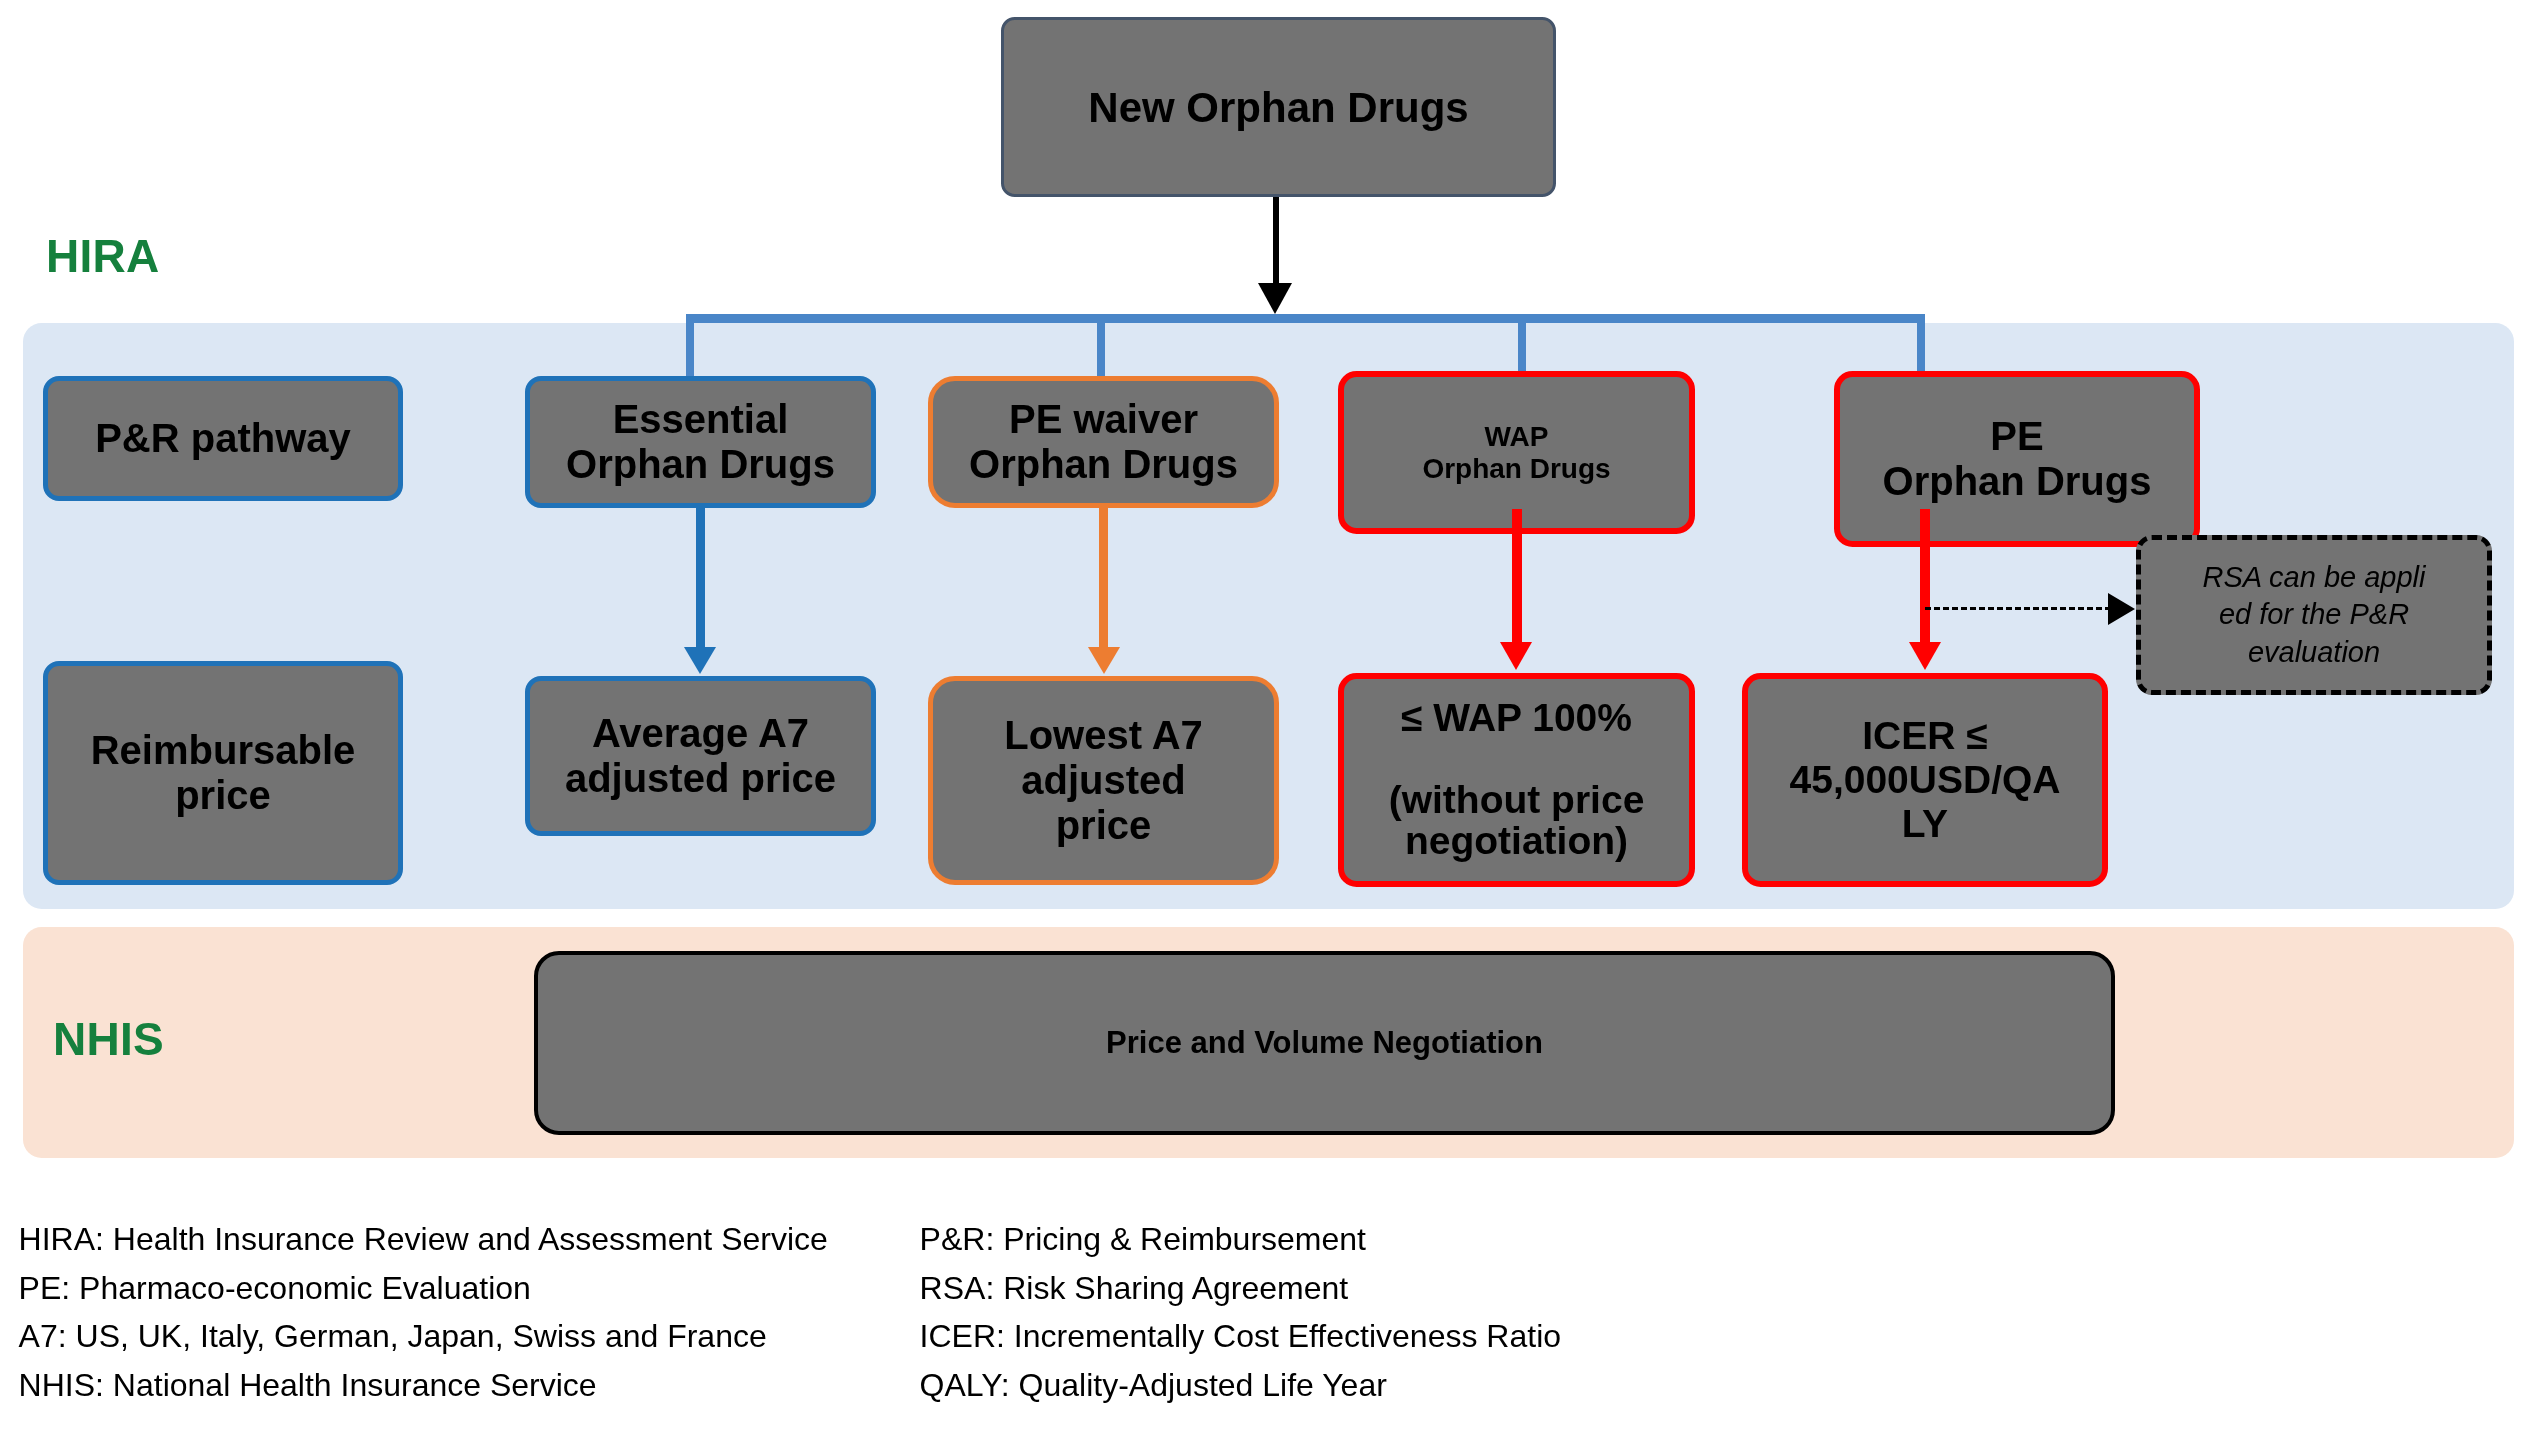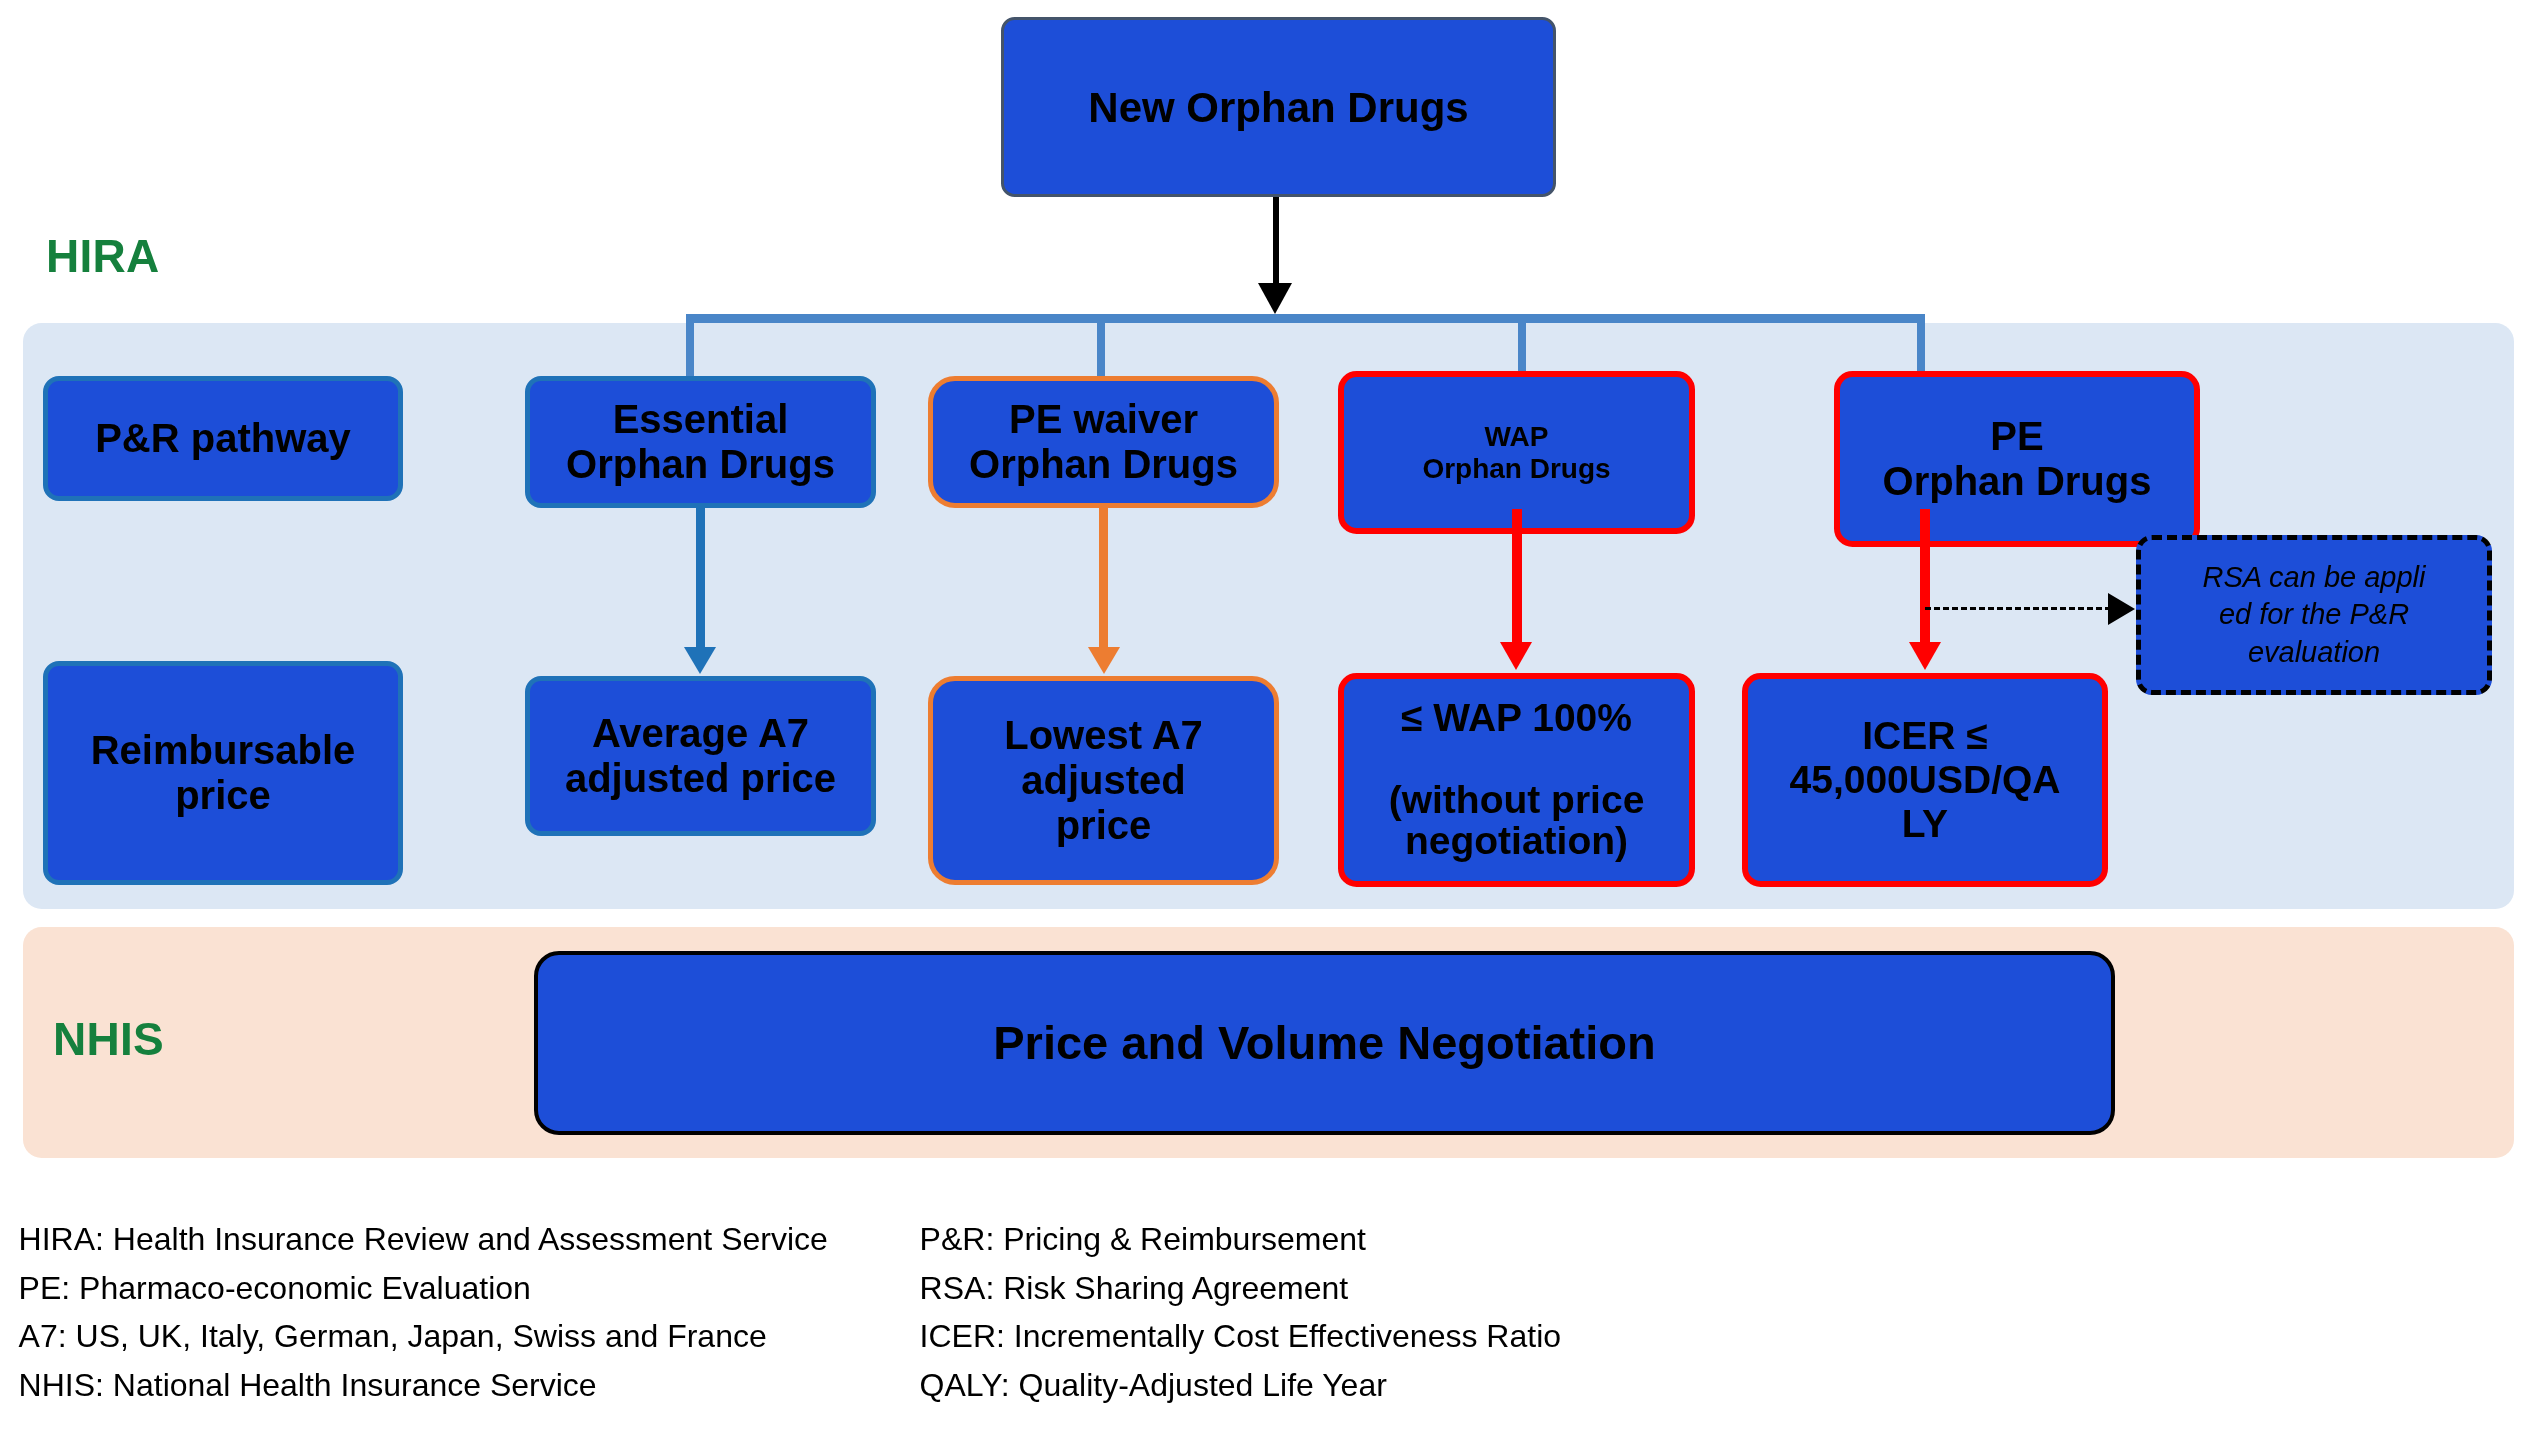--- a/index.html
+++ b/index.html
@@ -38,21 +38,21 @@
     font-weight: bold;
     color: #15803d;
     letter-spacing: 0.3px;
     white-space: nowrap;
   }
   .label-hira { left: 46px; top: 229px; font-size: 46px; }
   .label-nhis { left: 53px; top: 1012px; font-size: 46px; }
 
   
   .node {
-    background: #1d4ed8;
+    background: #737373;
     display: flex;
     align-items: center;
     justify-content: center;
     text-align: center;
     box-sizing: border-box;
     font-weight: bold;
     color: #000000;
     line-height: 1.12;
     padding: 3.7px 6.2px;
   }
@@ -81,21 +81,21 @@
   .col3-r2 { left: 928px; top: 676px; width: 351px; height: 209px; font-size: 40px; }
 
   .col4-r1 { left: 1338px; top: 371px;  width: 357px; height: 163px; font-size: 28px; }
   .col4-r2 { left: 1338px; top: 673px; width: 357px; height: 214px; font-size: 39px; }
 
   .col5-r1 { left: 1834px; top: 371px;  width: 366px; height: 176px; font-size: 40px; }
   .col5-r2 { left: 1742px; top: 673px; width: 366px; height: 214px; font-size: 39px; }
 
   .rsa-node { left: 2136px; top: 535px; width: 356px; height: 160px; font-size: 29px; line-height: 1.28; }
 
-  .neg-node { left: 534px; top: 951px; width: 1581px; height: 184px; font-size: 47px; }
+  .neg-node { left: 534px; top: 951px; width: 1581px; height: 184px; font-size: 31px; }
 
   
   .v-line { background: #000000; }
   .stem-main { left: 1273px; top: 197px; width: 5.6px; height: 96px; }
 
   .arrow-down-black {
     width: 0; height: 0;
     border-left: 17.4px solid transparent;
     border-right: 17.4px solid transparent;
     border-top: 31px solid #000000;

